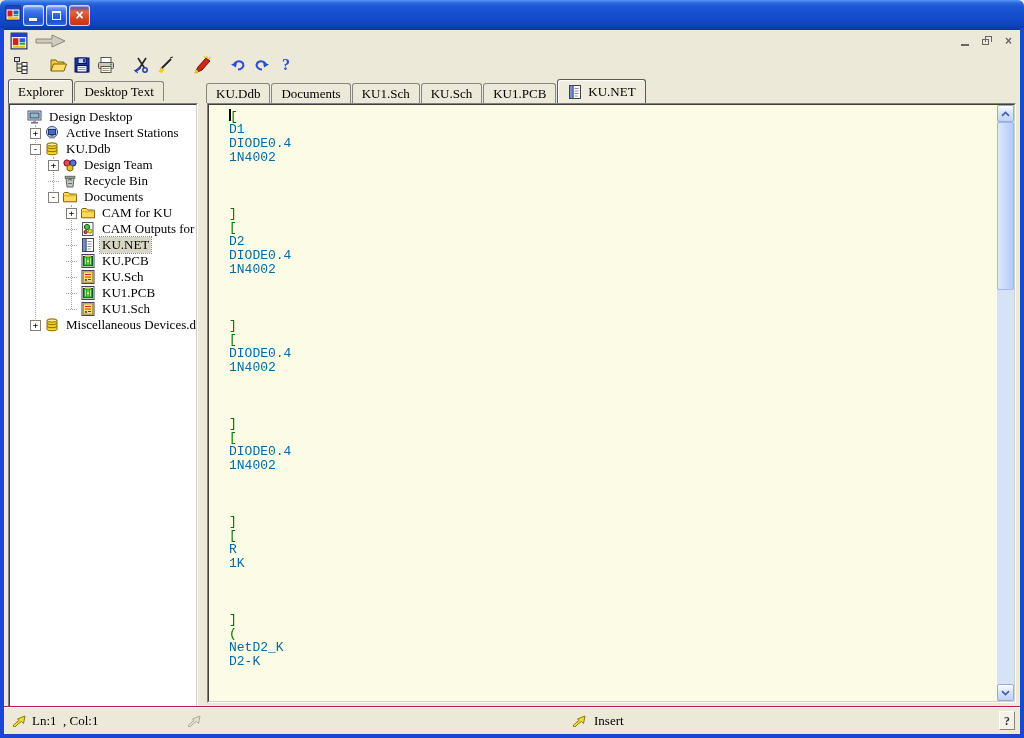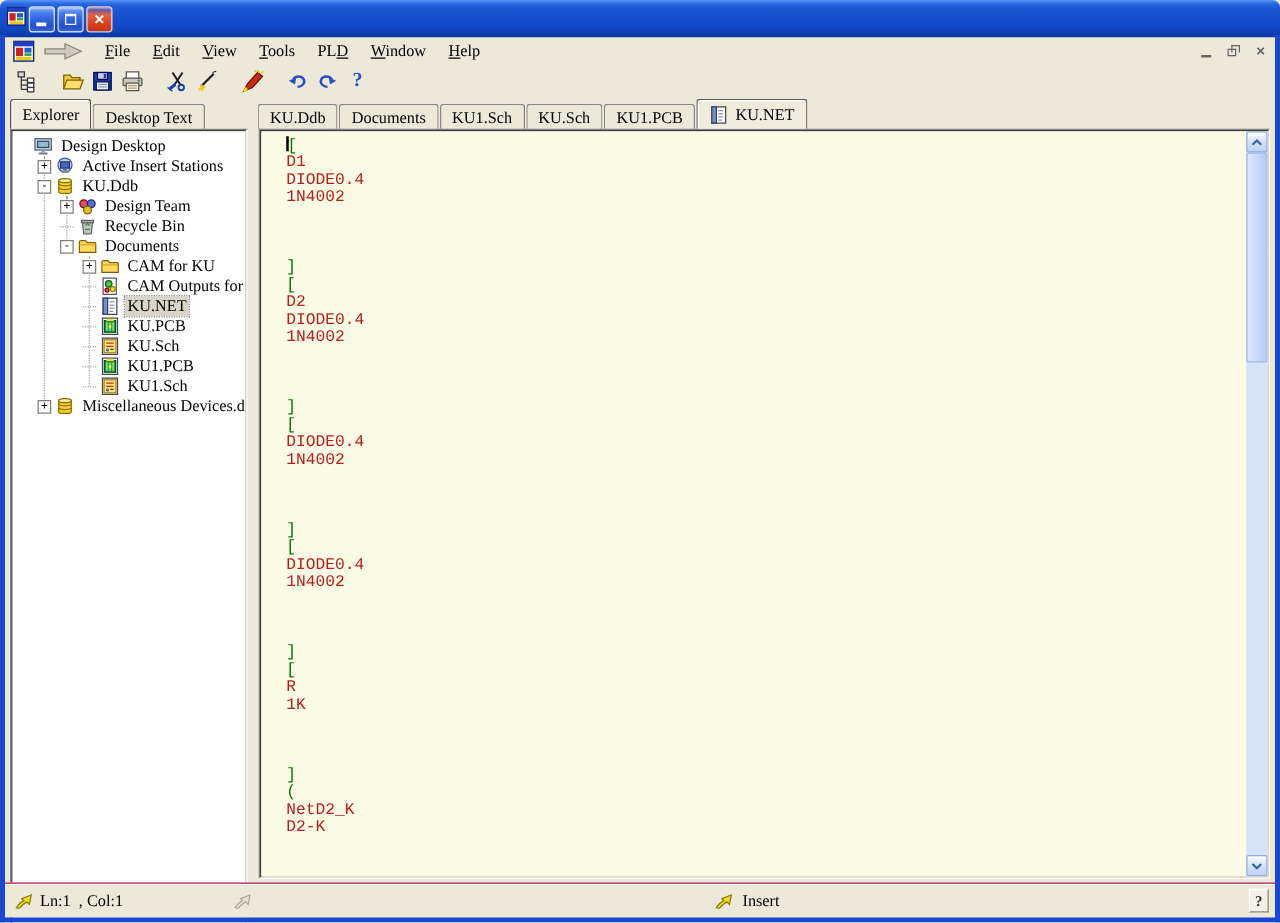--- a/index.html
+++ b/index.html
@@ -44,21 +44,21 @@
 
   
   #toolbar { position:absolute; left:4px; right:4px; top:52px; height:26px; background:#ECE9D8;
     display:flex; align-items:center; padding-left:6px; }
   .tool-btn { width:24px; height:24px; display:flex; align-items:center; justify-content:center; border:1px solid transparent; flex:none; }
   .tgap { width:12px; flex:none; }
 
   
   #tabsrow { position:absolute; left:4px; right:4px; top:78px; height:25px; background:#ECE9D8; }
   .tabset { position:absolute; bottom:0; display:flex; align-items:flex-end; }
-  #left-tabs { left:4px; }
+  #left-tabs { left:4px;align-items:center; }
   #doc-tabs { left:202px; }
   .tab { height:20px; padding:2px 9px 2px; margin-right:1px; background:#ECE9D8;
     border:1px solid #868686; border-bottom:none; border-radius:3px 3px 0 0;
     display:flex; align-items:center; white-space:nowrap; font-size:13px; cursor:default; }
   .tab.active { height:24px; position:relative; z-index:3; border-color:#5a5a5a;
     box-shadow:inset 1px 1px 0 #fff; background:#EFECDD; }
   .tab .tab-icon { width:16px; height:16px; margin-right:5px; }
 
   
   .sunken { position:absolute; border:1px solid; border-color:#808080 #FFFFFF #FFFFFF #808080; }
@@ -74,21 +74,21 @@
   .t-stub { width:11px; height:1px; flex:none; border-top:1px dotted #A9A59B; }
   .t-icon { width:16px; height:16px; flex:none; margin:0 4px 0 3px; }
   .t-label { padding:0 2px; color:#000; }
   .t-label.selected { background:#DAD6C6; outline:1px dotted #8a8a8a; }
   .vl { position:absolute; width:0; border-left:1px dotted #A9A59B; z-index:0; }
 
   #hscroll { position:absolute; left:0; right:0; bottom:0; height:17px; background:#D6E3F7; }
   #editor-panel { left:207px; top:103px; width:809px; height:600px; }
   #editor { position:absolute; left:0; top:0; right:17px; bottom:0; background:#FCFCE6; padding:4px 0 0 20px; overflow:hidden; }
   .ed-line { height:14px; line-height:14px; font-family:"Liberation Mono",monospace; font-size:13px;
-    white-space:pre; color:#b91c1c; }
+    white-space:pre; color:#0369a1; }
   .ed-line.g { color:#007800; }
   #caret { display:inline-block; width:2px; height:12px; background:#000; vertical-align:-1px; margin-right:-1px; }
   #vscroll { position:absolute; right:0; top:0; bottom:0; width:17px; background:#D6E3F7; }
 
   .sb-btn { position:absolute; background:linear-gradient(180deg,#FFFFFF 0%,#D7E3FB 45%,#C0D2F5 100%);
     border:1px solid #95ADDE; border-radius:2px; display:flex; align-items:center; justify-content:center; }
   .sb-btn svg { display:block; }
   #vs-up { left:0; right:0; top:0; height:17px; }
   #vs-dn { left:0; right:0; bottom:0; height:17px; }
   #vs-thumb { position:absolute; left:0; right:0; top:17px; height:168px;
@@ -151,21 +151,20 @@
           <rect x="8.5" y="5.5" width="5" height="3.5" fill="#2060D0"></rect>
           <rect x="8.5" y="9.5" width="5" height="1.8" fill="#20A040"></rect>
           <rect x="2.5" y="12" width="11" height="2.2" fill="#F0C810"></rect>
         </svg>
     </span>
     <span id="pulldown-arrow">
       <svg width="34" height="16" viewBox="0 0 34 16">
           <path d="M2 6 L18 6 L18 2 L31 8 L18 14 L18 10 L2 10 Z" fill="#CFCBBE" stroke="#8a8678"></path>
         </svg>
     </span>
-    <nav id="menu-items"><span class="menu-item"><u>F</u>ile</span><span class="menu-item"><u>E</u>dit</span><span class="menu-item"><u>V</u>iew</span><span class="menu-item"><u>T</u>ools</span><span class="menu-item">PL<u>D</u></span><span class="menu-item"><u>W</u>indow</span><span class="menu-item"><u>H</u>elp</span></nav>
     <span id="mdi-btns">
       <span class="mdi-btn">
           <span class="m-min"></span>
         </span>
       <span class="mdi-btn">
           <span class="m-rest"></span>
           <span class="m-rest2"></span>
         </span>
       <span class="mdi-btn">
           <span class="m-x">×</span>

